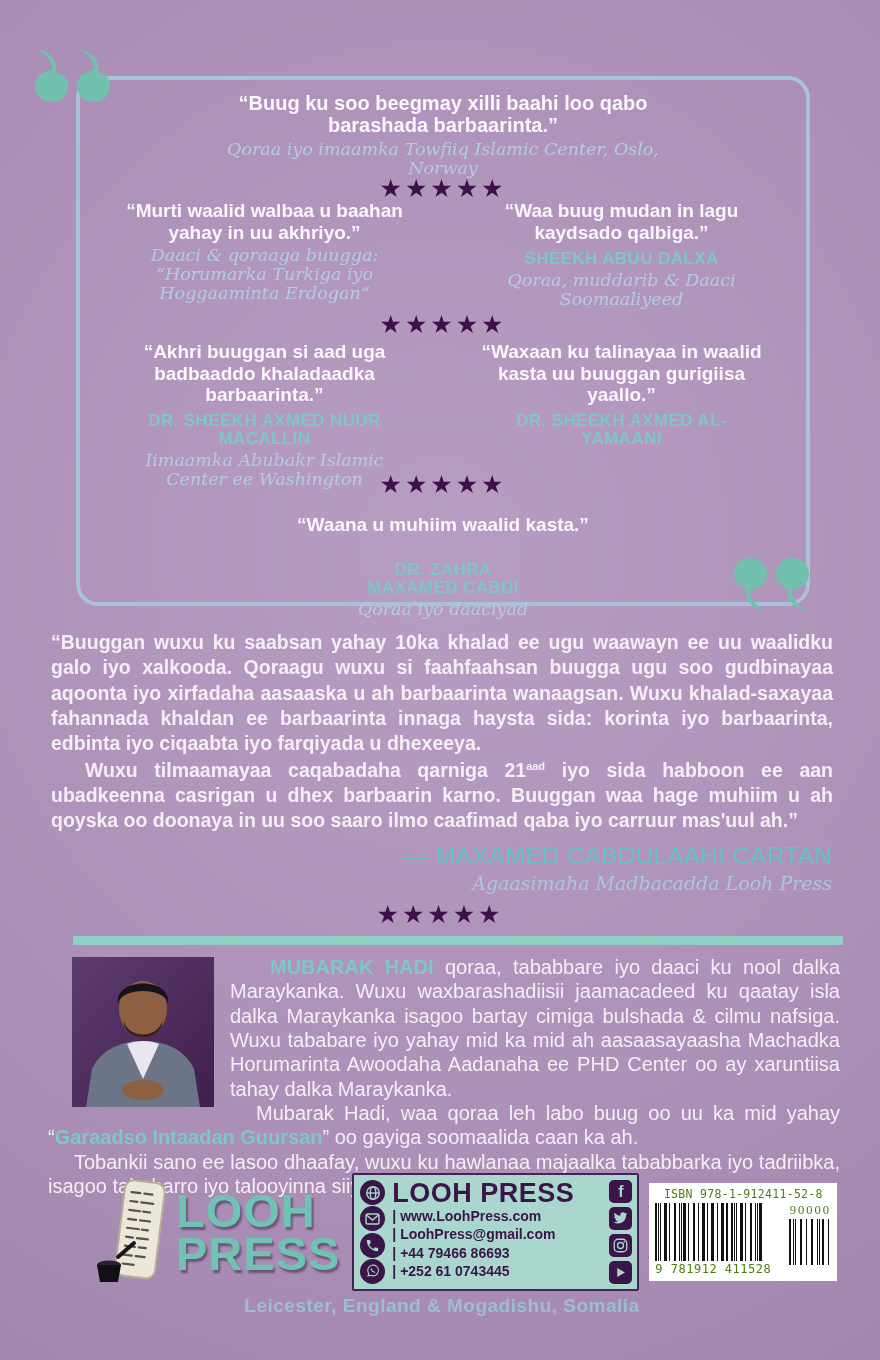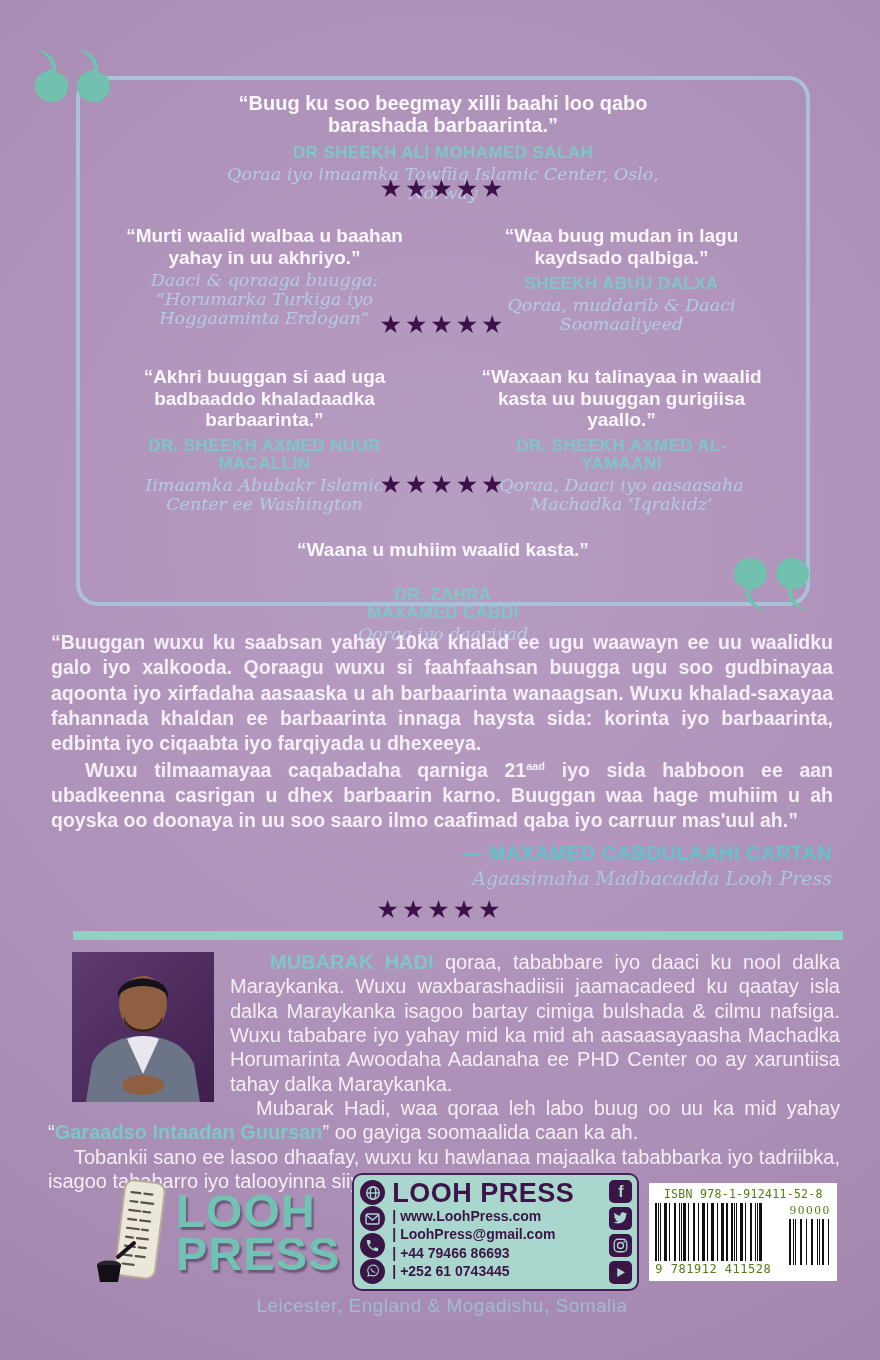--- a/index.html
+++ b/index.html
@@ -32,40 +32,40 @@
   .col .t-role{max-width:260px;}
   .row2{margin-top:22px;} .row3{margin-top:32px;} .row4{margin-top:24px;}
   .gap-top{margin-top:26px !important;}
   
   .lower{position:absolute; top:608px; left:0; right:0;}
   .desc{margin:22px 46px 0 50px; color:#f5eef7; font-size:19.5px; line-height:1.3; text-align:justify;}
   .desc p{margin:1px;font-weight:bold;}
   .desc .p2{text-indent:34px;}
   .desc sup{font-size:11px;}
   .attr{text-align:right; margin:8px 48px 0 0;}
-  .attr-name{color:#62c3c8; font-weight:bold; font-size:20px; letter-spacing:.5px;}
+  .attr-name{color:#62c3c8; font-weight:normal; font-size:24px; letter-spacing:.5px;}
   .attr-role{color:#aac7dd; font-family:"DejaVu Serif",serif; font-style:italic; font-size:19px; margin-top:2px;}
   .stars.mid{margin-top:8px;}
   .divider{height:9px; background:#8fd0c7; margin:9px 37px 10px 73px;}
   .bio{margin:0 40px 0 48px; color:#f5eef7; font-size:20px; line-height:1.22; text-align:justify;}
   .bio p{margin:0;}
   .photo{float:left; width:142px; height:150px; margin:2px 16px 2px 24px; background:#46215a;}
   .photo svg{display:block;}
   .bio .p1{text-indent:40px;}
   .bio .p2,.bio .p3{text-indent:26px;}
   .bio-name,.highlight{color:#7ec7c4; font-weight:bold;}
   
   .pub{position:absolute; left:0; right:0; top:1172px; height:120px; display:flex; align-items:center;}
   .logo{margin-left:92px; display:flex; align-items:center;}
   .logo-text{
     font-size:47px; font-weight:bold; color:#70c2b2; line-height:.92; letter-spacing:1px;
     text-shadow:2px 3px 2px rgba(35,20,50,.45); margin-left:4px;
   }
   .card{
-    width:272px; height:104px; background:#a9d7cd; border:2px solid #472057; border-radius:10px;
+    width:272px; height:104px; background:#a9d7cd; border:2px solid #472057; border-radius:2px;
     margin-left:12px; display:flex; padding:5px 5px 5px 6px; box-sizing:content-box;
   }
   .card-icons{display:flex; flex-direction:column; justify-content:space-between;}
   .ci{width:25px; height:25px; border-radius:50%; background:#3b1548; display:flex; align-items:center; justify-content:center;}
   .card-body{flex:1; padding-left:7px; color:#3b1548; overflow:hidden;}
   .card-title{font-size:27px; font-weight:bold; letter-spacing:.5px; line-height:1; white-space:nowrap;}
   .card-line{font-size:14px; font-weight:bold; line-height:1.32; white-space:nowrap;}
   .card-social{display:flex; flex-direction:column; justify-content:space-between; margin-left:4px;}
   .si{width:23px; height:23px; border-radius:5px; background:#3b1548; display:flex; align-items:center; justify-content:center; color:#a9d7cd; font-weight:bold; font-size:16px; line-height:1;}
   .barcode{
@@ -85,37 +85,36 @@
   .addon{margin-left:26px; width:52px; text-align:center;font-family:Liberation Serif, serif;}
   .addon-num{font-size:12.5px; letter-spacing:2px;}
   .addon-bars{
     height:46px; margin-top:1px; background-color:#fff;
     background-image:
       repeating-linear-gradient(90deg,#111 0 2px,transparent 2px 6px,#111 6px 7px,transparent 7px 11px),
       repeating-linear-gradient(90deg,transparent 0 4px,#111 4px 5px,transparent 5px 13px);
   }
   .footer{
     position:absolute; top:1295px; left:4px; right:0; text-align:center;
-    color:#9dbdd3; font-weight:normal; font-size:19px; letter-spacing:.5px;
+    color:#9dbdd3; font-weight:bold; font-size:19px; letter-spacing:.5px;
   }
 </style>
 </head>
 <body>
 
 <div class="page">
 
   <div class="quote-box">
     <div class="stars in-box s1">★★★★★</div>
     <div class="stars in-box s2">★★★★★</div>
     <div class="stars in-box s3">★★★★★</div>
 
     <div class="box-inner">
       <div class="featured">
         <div class="t-quote">“Buug ku soo beegmay xilli baahi loo qabo barashada barbaarinta.”</div>
-        <div class="t-name" style="max-width:420px">DR SHEEKH ALI MOHAMED SALAH</div>
         <div class="t-role">Qoraa iyo imaamka Towfiiq Islamic Center, Oslo, Norway</div>
       </div>
 
       <div class="cols row2">
         <div class="col">
           <div class="t-quote">“Murti waalid walbaa u baahan yahay in uu akhriyo.”</div>
           <div class="t-role" style="max-width:240px">Daaci &amp; qoraaga buugga: “Horumarka Turkiga iyo Hoggaaminta Erdogan“</div>
         </div>
         <div class="col">
           <div class="t-quote">“Waa buug mudan in lagu kaydsado qalbiga.”</div>
@@ -126,21 +125,20 @@
 
       <div class="cols row3">
         <div class="col">
           <div class="t-quote">“Akhri buuggan si aad uga badbaaddo khaladaadka barbaarinta.”</div>
           <div class="t-name">DR. SHEEKH AXMED NUUR MACALLIN</div>
           <div class="t-role" style="max-width:250px">Iimaamka Abubakr Islamic Center ee Washington</div>
         </div>
         <div class="col">
           <div class="t-quote">“Waxaan ku talinayaa in waalid kasta uu buuggan gurigiisa yaallo.”</div>
           <div class="t-name" style="max-width:220px">DR. SHEEKH AXMED AL-YAMAANI</div>
-          <div class="t-role" style="max-width:250px">Qoraa, Daaci iyo aasaasaha Machadka ‘Iqrakidz’</div>
         </div>
       </div>
 
       <div class="cols row4">
         <div class="col">
           <div class="t-quote">“Waana u muhiim waalid kasta.”</div>
           <div class="t-name gap-top" style="max-width:190px">DR. ZAHRA MAXAMED CABDI</div>
           <div class="t-role">Qoraa iyo daaciyad</div>
         </div>
       </div>

